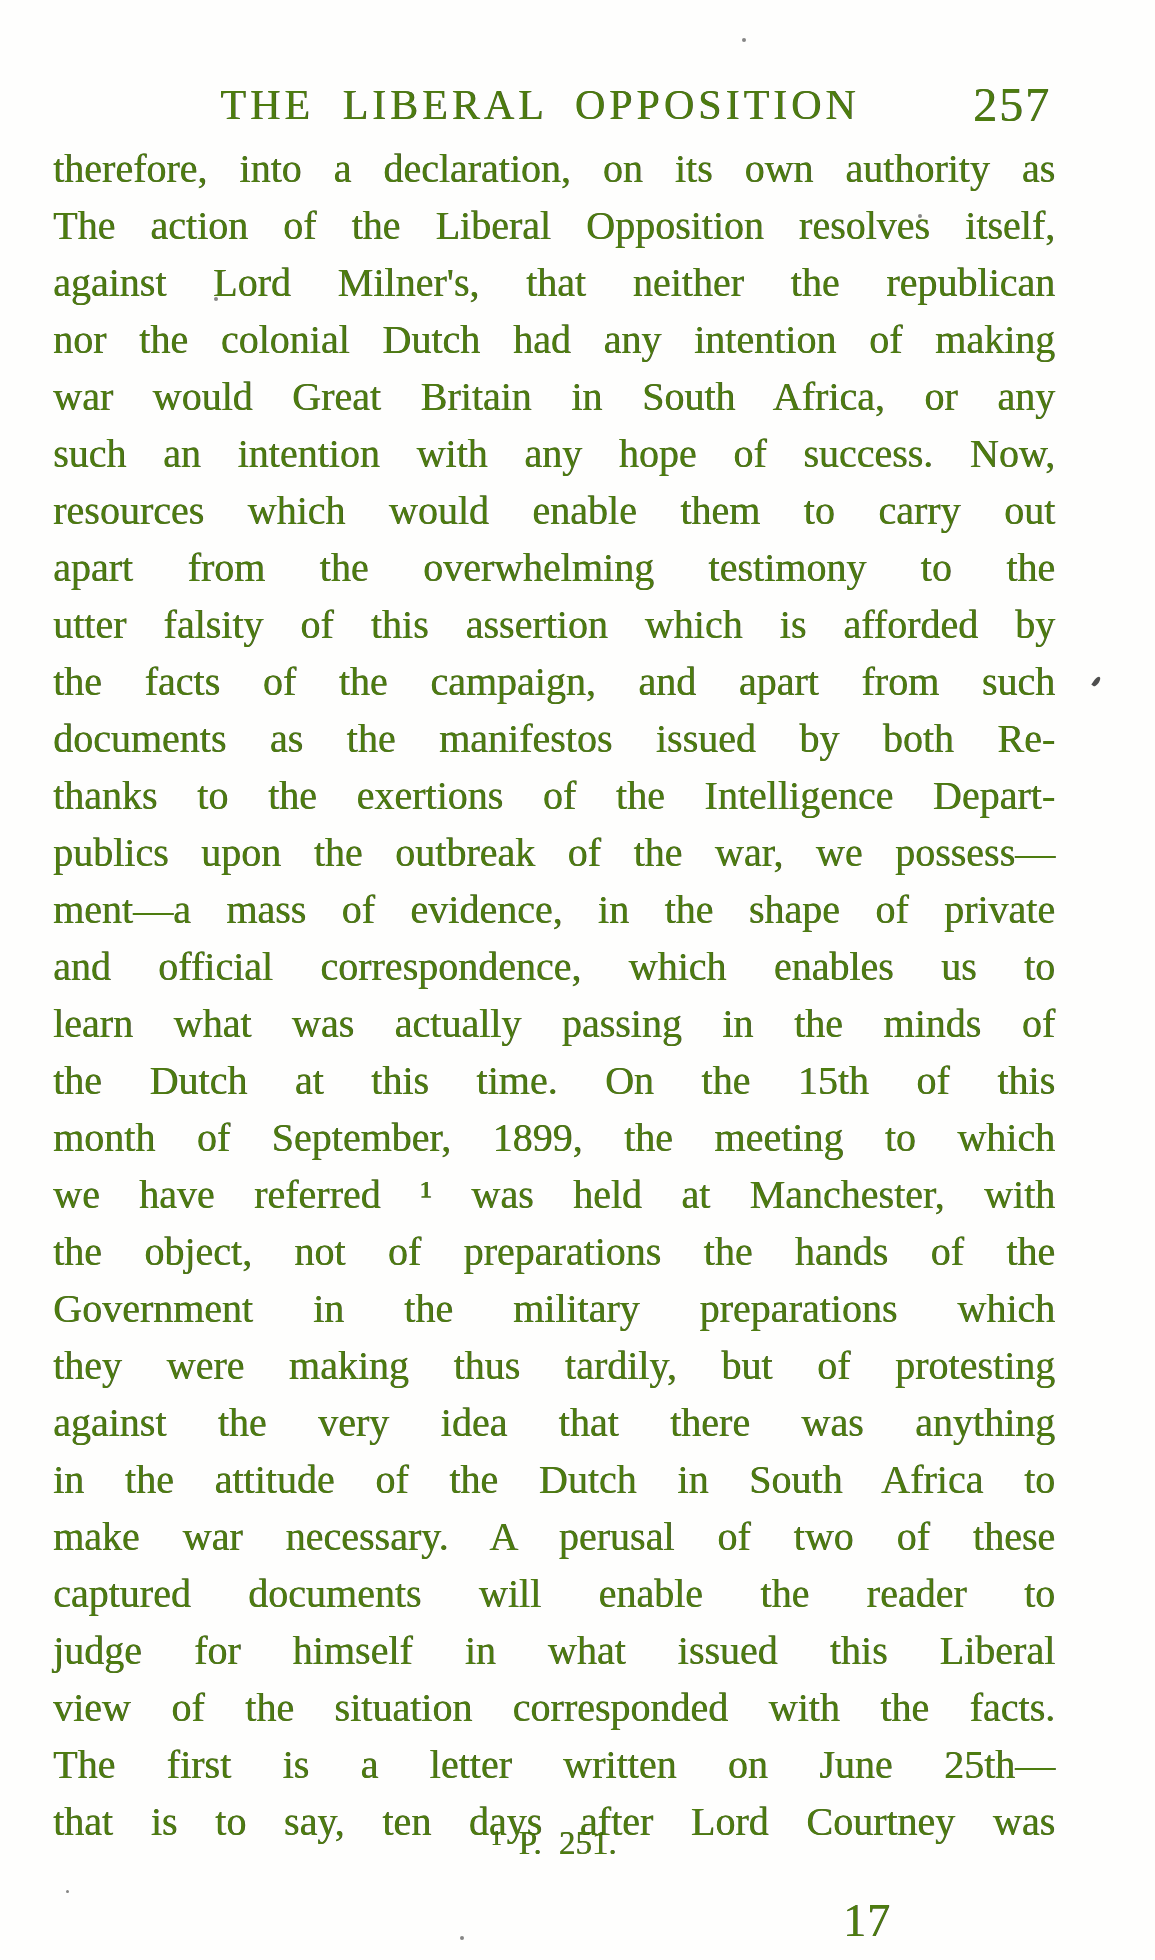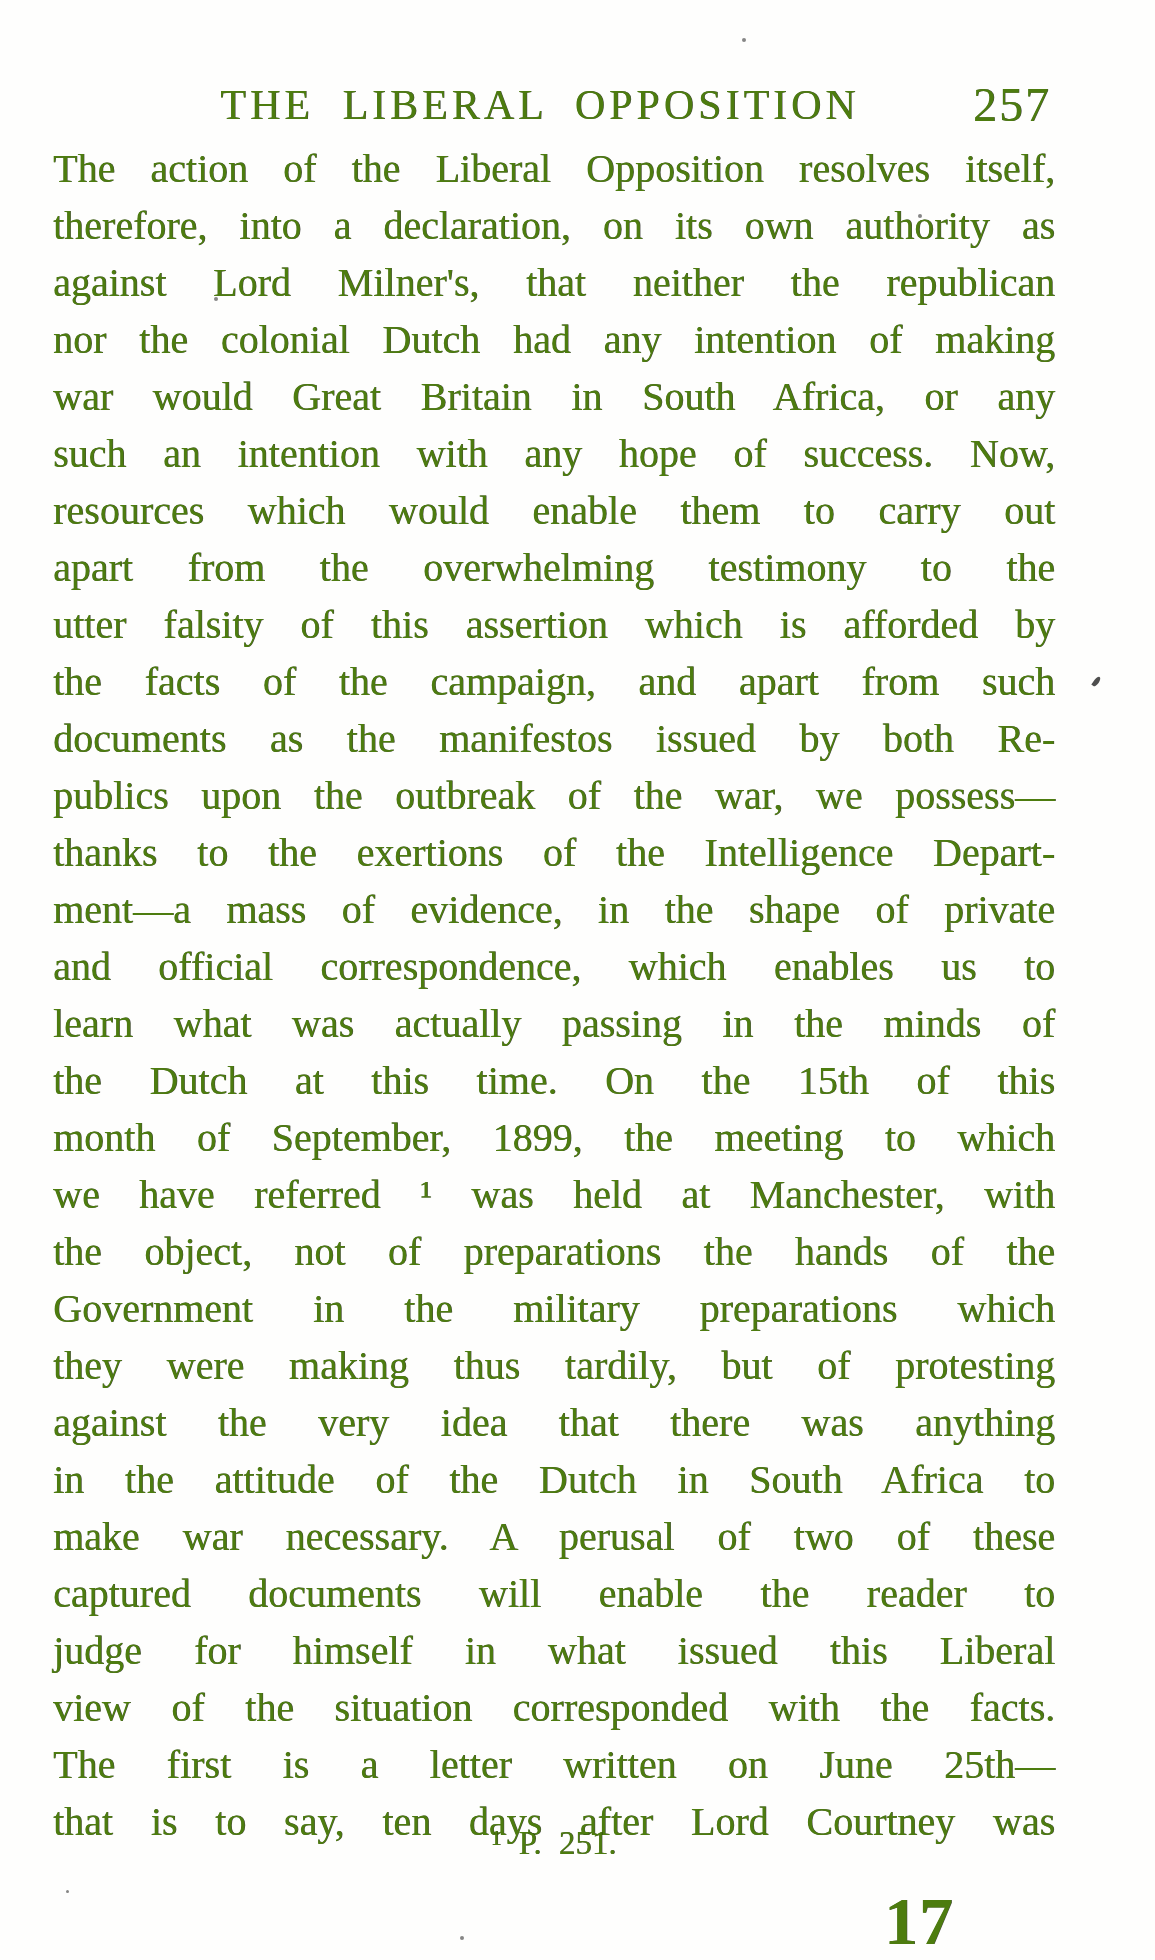--- a/index.html
+++ b/index.html
@@ -62,26 +62,25 @@
     left: 53px;
     top: 1822px;
     width: 1002px;
     text-align: center;
     font-size: 33px;
     word-spacing: 9px;
     line-height: 42px;
   }
   .page-signature {
     position: absolute;
-    left: 884px;
+    left: 843px;
     top: 1893px;
-    font-size: 68px;
+    font-size: 46px;
     line-height: 56px;
     letter-spacing: 1px;
-    font-weight: bold;
   }
   .scan-artifact {
     position: absolute;
     background: #222;
     border-radius: 50%;
     opacity: 0.55;
   }
   .scan-artifact.comma {
     border-radius: 60% 60% 60% 0;
     transform: rotate(35deg);
@@ -92,33 +91,33 @@
 <body>
 
 <div class="page">
 
   <div class="page-header">
     <div class="running-title">THE LIBERAL OPPOSITION</div>
     <div class="page-number">257</div>
   </div>
 
   <div class="body-text">
+      <div class="text-line">therefore, into a declaration, on its own authority as</div>
       <div class="text-line">The action of the Liberal Opposition resolves itself,</div>
-      <div class="text-line">therefore, into a declaration, on its own authority as</div>
       <div class="text-line">against Lord Milner's, that neither the republican</div>
       <div class="text-line">nor the colonial Dutch had any intention of making</div>
       <div class="text-line">war would Great Britain in South Africa, or any</div>
       <div class="text-line">such an intention with any hope of success. Now,</div>
       <div class="text-line">resources which would enable them to carry out</div>
       <div class="text-line">apart from the overwhelming testimony to the</div>
       <div class="text-line">utter falsity of this assertion which is afforded by</div>
       <div class="text-line">the facts of the campaign, and apart from such</div>
       <div class="text-line">documents as the manifestos issued by both Re-</div>
+      <div class="text-line">thanks to the exertions of the Intelligence Depart-</div>
       <div class="text-line">publics upon the outbreak of the war, we possess—</div>
-      <div class="text-line">thanks to the exertions of the Intelligence Depart-</div>
       <div class="text-line">ment—a mass of evidence, in the shape of private</div>
       <div class="text-line">and official correspondence, which enables us to</div>
       <div class="text-line">learn what was actually passing in the minds of</div>
       <div class="text-line">the Dutch at this time. On the 15th of this</div>
       <div class="text-line">month of September, 1899, the meeting to which</div>
       <div class="text-line">we have referred ¹ was held at Manchester, with</div>
       <div class="text-line">the object, not of preparations the hands of the</div>
       <div class="text-line">Government in the military preparations which</div>
       <div class="text-line">they were making thus tardily, but of protesting</div>
       <div class="text-line">against the very idea that there was anything</div>

